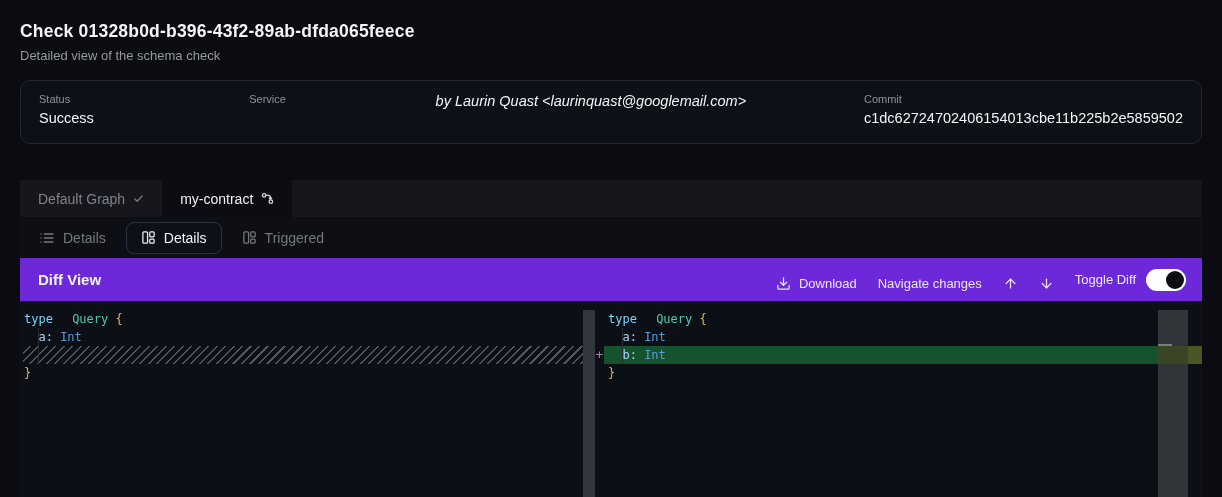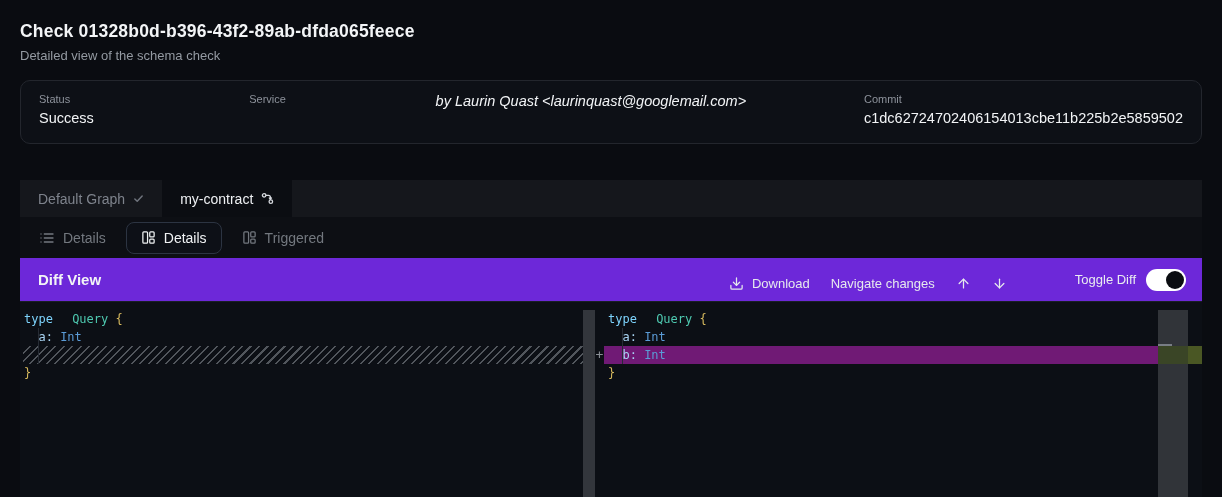--- a/index.html
+++ b/index.html
@@ -48,35 +48,35 @@
   .diff-header {
     height:44px; background:#6d28d9; display:flex; align-items:center;
     padding:0 16px 0 18px; border-bottom:1px solid #1a1e25;
   }
   .diff-title { font-size:15px; font-weight:700; color:#f2f4f6; }
   .diff-actions { margin-left:auto; display:flex; align-items:flex-end; gap:21px; }
   .action-btn {
     display:flex; align-items:center; gap:8px; background:none; border:none; padding:0;
     color:#e6e9ed; font-size:13px; font-family:inherit; cursor:pointer;
   }
-  .toggle-group { display:flex; align-items:center; gap:10px;margin-left:47px; }
+  .toggle-group { display:flex; align-items:center; gap:10px; }
   .switch { width:40px; height:22px; border-radius:12px; background:#ffffff; position:relative; cursor:pointer; }
   .switch .knob { position:absolute; top:2px; right:2px; width:18px; height:18px; border-radius:50%; background:#0b0d11; }
 
   
   .code-area {
     position:absolute; top:122px; left:0; right:0; bottom:0;
     display:flex; background:#0c0f15;
     font-family:"DejaVu Sans Mono", monospace; font-size:12px; line-height:18px;
   }
   .pane { padding:8px 0 0 4px; position:relative; overflow:hidden; }
   .pane-left { width:563px; }
   .pane-right { flex:1; }
   .code-line { height:18px; white-space:pre; }
-  .code-line.added { background:#701a75; margin-left:-4px; padding-left:4px; }
+  .code-line.added { background:#14532d; margin-left:-4px; padding-left:4px; }
   .code-line.hatch {
     margin-left:-1px;
     background:repeating-linear-gradient(135deg, rgba(0,0,0,0) 0px, rgba(0,0,0,0) 4.5px,
       rgba(150,156,163,.5) 4.5px, rgba(150,156,163,.5) 6px);
   }
   .tok-kw { color:#7dd3fc; } .tok-type { color:#4ec9b0;margin-left:12px; } .tok-brace { color:#d7ba5e; }
   .tok-field { color:#a8d3f2; } .tok-builtin { color:#5b9bd6; } .tok-plain { color:#d4d7db; }
   .indent-guide { position:absolute; left:18px; top:26px; width:1px; height:36px; background:#272c35; }
 
   .scrollbar-left { width:12px; margin-top:8px; background:#33363c; }

